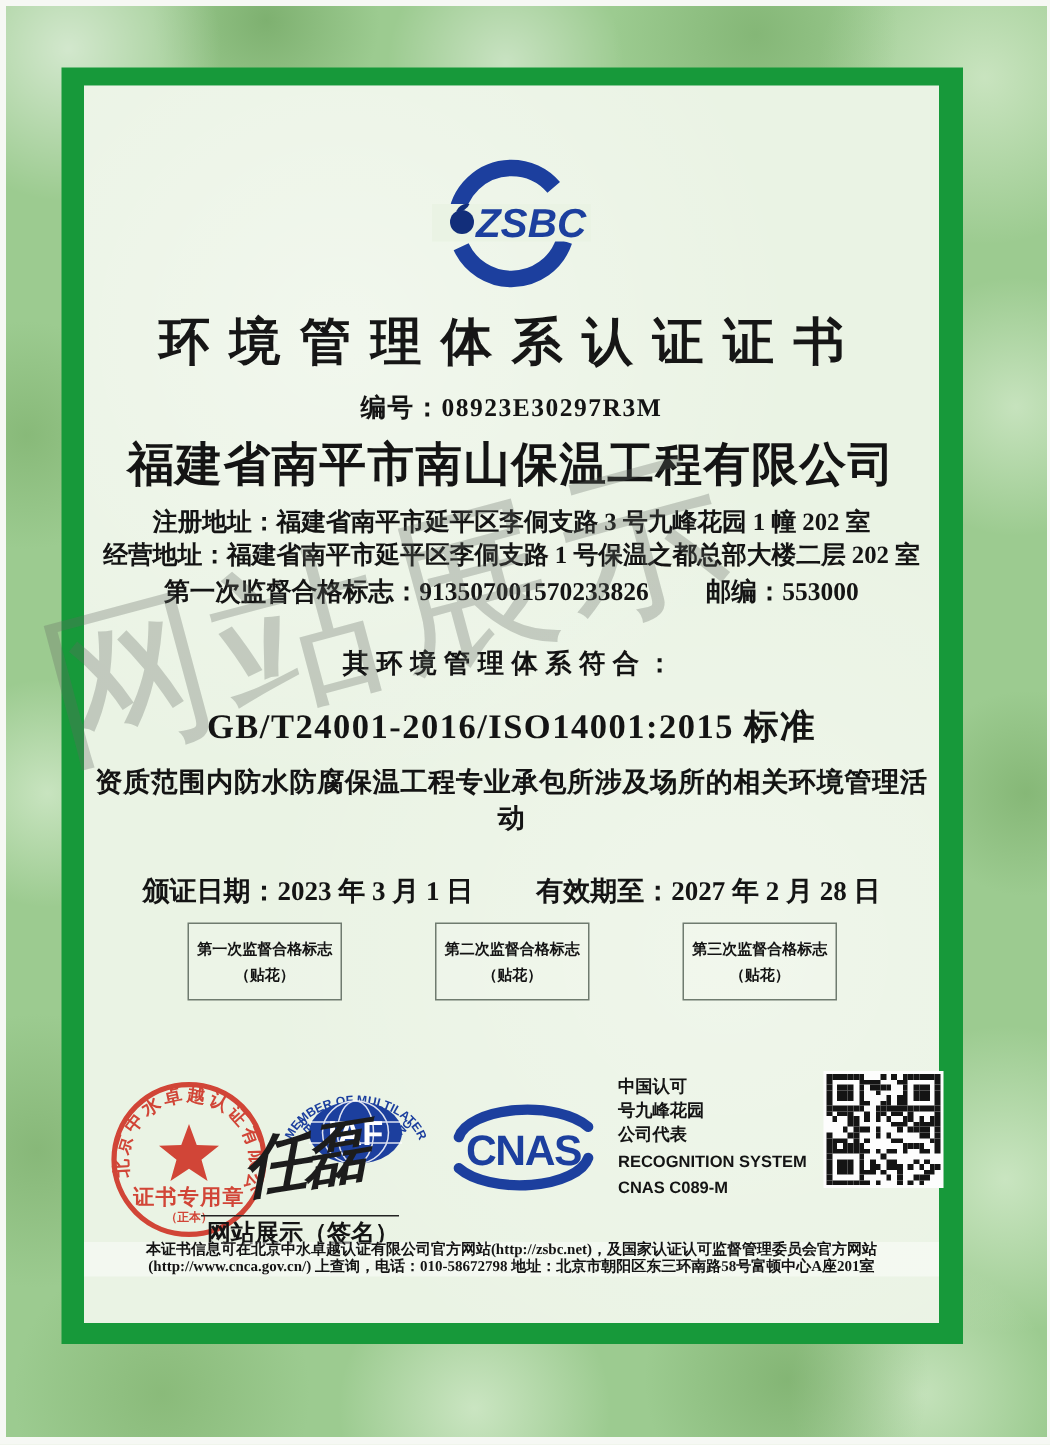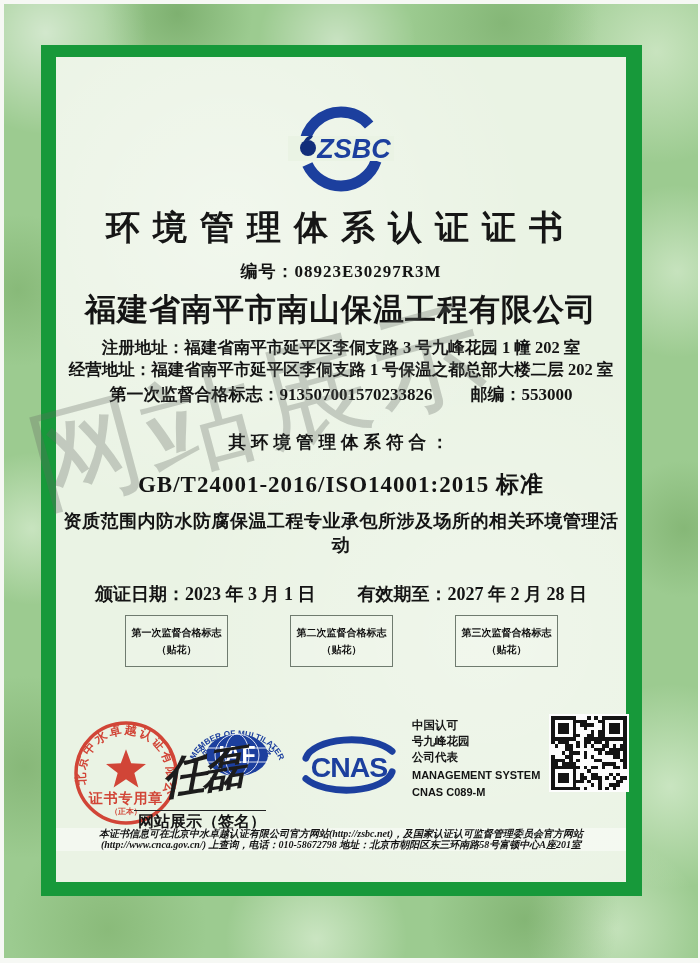--- a/index.html
+++ b/index.html
@@ -69,21 +69,21 @@
   .cnas{position:absolute;left:244px;top:62px;width:98px;height:62px;}
   .cnas-text{position:absolute;left:356px;top:46px;line-height:1.38;font-size:11.5px;
     font-weight:bold;text-align:left;}
   .cnas-text .en{font-family:"Liberation Sans",sans-serif;font-size:11px;font-weight:bold;
     margin-top:2px;}
   .qr{position:absolute;left:493px;top:42px;width:80px;height:78px;background:#fdfdfd;
     display:grid;grid-template-rows:repeat(21,1fr);grid-template-columns:repeat(21,1fr);
     padding:2px;box-sizing:border-box;}
   .qr div{background:#141414;}
   .footer{position:absolute;left:0;top:156px;width:100%;text-align:center;font-size:10px;
-    font-weight:bold;line-height:1.05;background:rgba(255,255,255,.45);padding:1px 0;font-style:italic;}
+    font-weight:bold;line-height:1.05;background:rgba(255,255,255,.45);padding:1px 0;}
   
   .watermark{position:absolute;left:28px;top:388px;width:640px;pointer-events:none;
     font-size:112px;letter-spacing:6px;color:rgba(100,105,100,.30);
     font-family:"Liberation Sans",sans-serif;transform:rotate(-15deg);
     transform-origin:left center;white-space:nowrap;z-index:6;text-align:left;}
 </style>
 </head>
 <body>
 
 <div class="page">
@@ -174,21 +174,21 @@
       <svg class="cnas" viewBox="0 0 100 62">
         <path d="M 6,24 A 47,22 0 0 1 94,17" fill="none" stroke="#1c3f9e" stroke-width="7" stroke-linecap="round"></path>
         <path d="M 94,38 A 47,22 0 0 1 6,45" fill="none" stroke="#1c3f9e" stroke-width="7" stroke-linecap="round"></path>
         <text x="50" y="43" text-anchor="middle" font-size="29" font-weight="bold" fill="#1c3f9e" font-family="Liberation Sans, sans-serif" letter-spacing="-1">CNAS</text>
       </svg>
 
       <div class="cnas-text">
         <div>中国认可</div>
         <div>号九峰花园</div>
         <div>公司代表</div>
-        <div class="en">MANAGEMENT SYSTEM</div>
+        <div class="en">RECOGNITION SYSTEM</div>
         <div class="en">CNAS C089-M</div>
       </div>
 
       <div class="qr">
           <div style="grid-area: 1 / 1;"></div>
           <div style="grid-area: 1 / 2;"></div>
           <div style="grid-area: 1 / 3;"></div>
           <div style="grid-area: 1 / 4;"></div>
           <div style="grid-area: 1 / 5;"></div>
           <div style="grid-area: 1 / 6;"></div>

